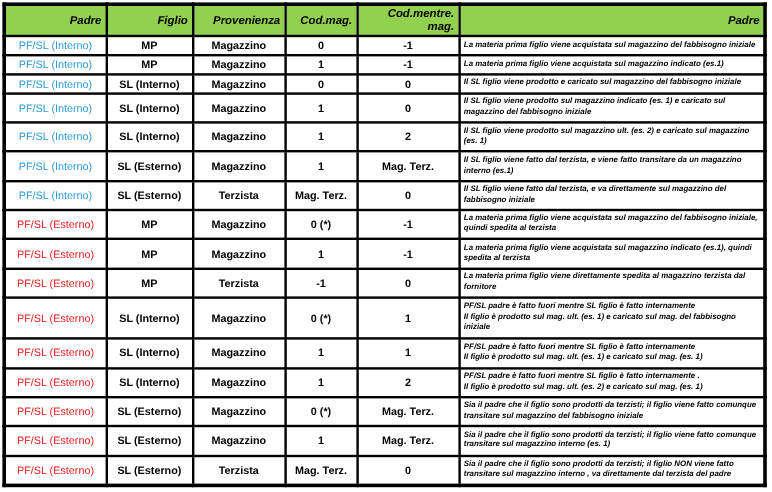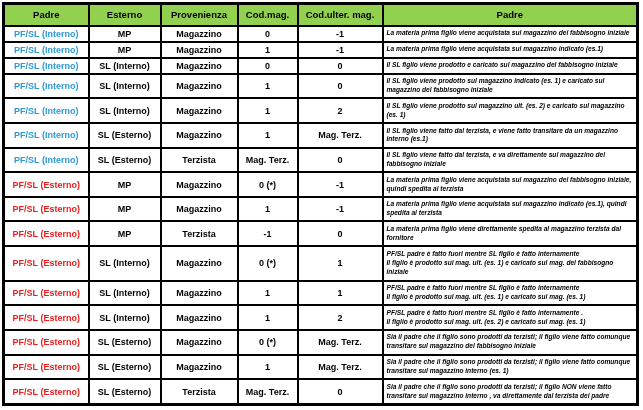--- a/index.html
+++ b/index.html
@@ -28,27 +28,28 @@
     border: 2px solid #000000;
     padding: 1px 3px;
     vertical-align: middle;
     box-sizing: border-box;
     overflow: hidden;
   }
   th.hdr {
     background: #92D050;
     font-size: 9.5px;
     font-weight: bold;
+    font-style: italic;
     color: #000000;
-    text-align: center;
+    text-align: right;
     height: 22px;
   }
   td.c-padre {
     font-size: 9px;
-    font-weight: bold;
+    font-weight: normal;
     text-align: center;
   }
   td.c-padre.interno { color: #2E9BD6; }
   td.c-padre.esterno { color: #ED1C1C; }
   td.c-mid {
     font-size: 9px;
     font-weight: bold;
     color: #000000;
     text-align: center;
   }
@@ -74,24 +75,24 @@
       <col style="width:85px">
       <col style="width:72px">
       <col style="width:77px">
       <col style="width:60px">
       <col style="width:85px">
       <col>
     </colgroup>
     <thead>
       <tr>
         <th class="hdr">Padre</th>
-        <th class="hdr">Esterno</th>
+        <th class="hdr">Figlio</th>
         <th class="hdr">Provenienza</th>
         <th class="hdr">Cod.mag.</th>
-        <th class="hdr">Cod.ulter. mag.</th>
+        <th class="hdr">Cod.mentre. mag.</th>
         <th class="hdr">Padre</th>
       </tr>
     </thead>
     <tbody>
         <tr>
           <td class="c-padre interno">PF/SL (Interno)</td>
           <td class="c-mid">MP</td>
           <td class="c-mid">Magazzino</td>
           <td class="c-mid">0</td>
           <td class="c-mid">-1</td>

